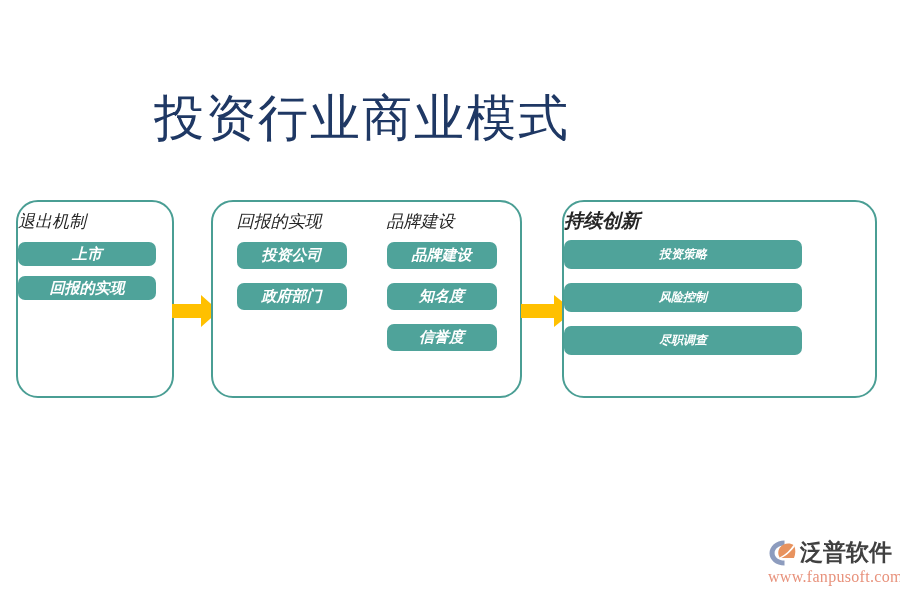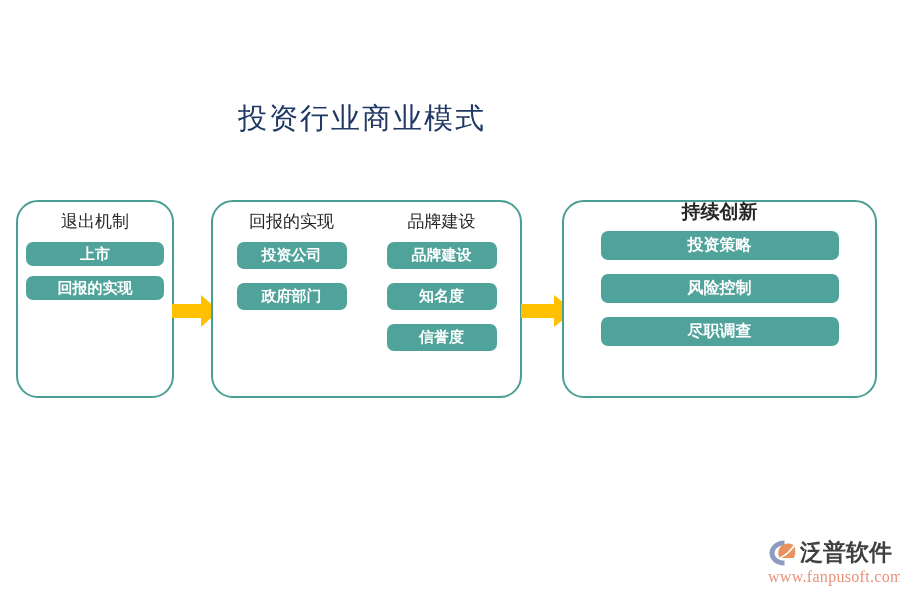--- a/index.html
+++ b/index.html
@@ -21,21 +21,21 @@
     height: 600px;
   }
 
   
   #diagram-title {
     position: absolute;
     left: 0;
     top: 93px;
     width: 724px;
     text-align: center;
-    font-size: 29px;
+    font-size: 50px;
     line-height: 50px;
     font-weight: 400;
     color: #1f3864;
     letter-spacing: 2px;
     font-family: "Liberation Serif", "DejaVu Serif", serif;
     white-space: nowrap;
   }
 
   
   .panel {
@@ -53,21 +53,22 @@
     position: absolute;
     inset: 0;
     display: flex;
     flex-direction: row;
     justify-content: center;
   }
 
   .column {
     display: flex;
     flex-direction: column;
-    align-items: center;
+    align-items: flex-start;
+    font-style: italic;
   }
 
   .col-head {
     font-size: 17px;
     line-height: 20px;
     color: #262626;
     font-weight: 400;
     text-align: center;
     font-family: "Liberation Serif", "DejaVu Serif", serif;
     white-space: nowrap;
@@ -92,24 +93,24 @@
   #panel-1 .column { width: 100%; }
   #panel-1 .col-head { margin-bottom: 10px; }
   #panel-1 .chip { width: 138px; height: 24px; margin-bottom: 10px; }
 
   
   #panel-2 .panel-inner { padding-top: 10px; gap: 40px; }
   #panel-2 .col-head { margin-bottom: 10px; }
   #panel-2 .chip { width: 110px; height: 27px; margin-bottom: 14px; }
 
   
-  #panel-3 .panel-inner { }
+  #panel-3 .panel-inner { padding-top: 9px; }
   #panel-3 .column { width: 100%; }
   #panel-3 .col-head { font-size: 19px; margin-bottom: 9px; font-weight: bold; }
-  #panel-3 .chip { width: 238px; height: 29px; margin-bottom: 14px; font-size: 16px; }
+  #panel-3 .chip { width: 238px; height: 29px; margin-bottom: 14px; font-size: 12px; }
 
   
   .arrow {
     position: absolute;
     top: 294px;
     width: 48px;
     height: 34px;
   }
   #arrow-1 { left: 172px; }
   #arrow-2 { left: 521px; width: 54px; }

